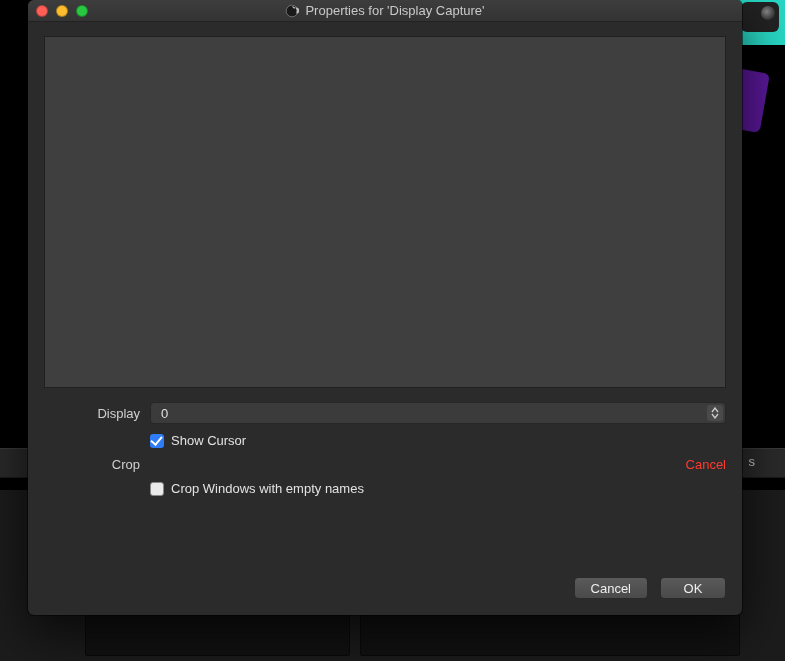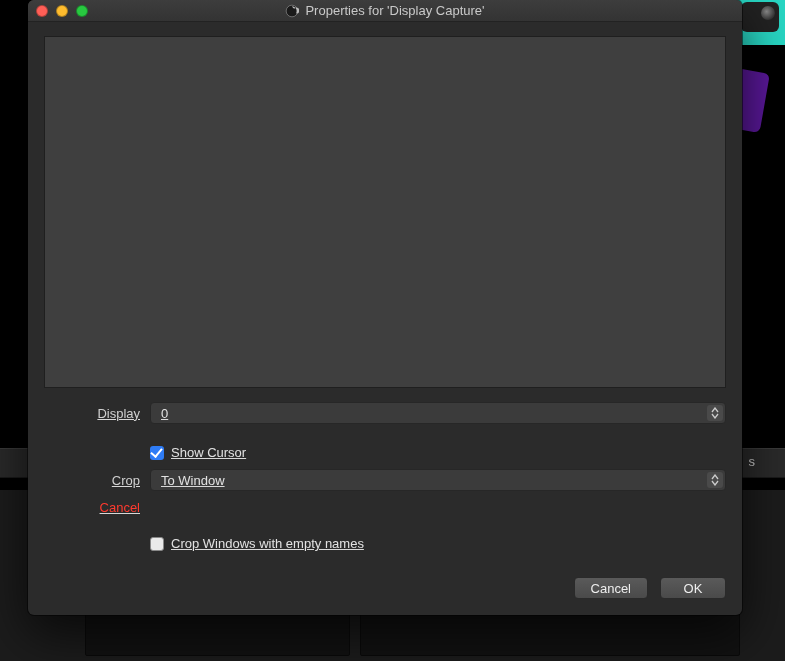--- a/index.html
+++ b/index.html
@@ -161,21 +161,20 @@
       height: 352px;
       border: 1px solid #1f1f1f;
     }
     .form {
       margin-top: 14px;
       display: grid;
       grid-template-columns: 96px 1fr;
       column-gap: 10px;
       row-gap: 9px;
       align-items: center;
-      text-decoration: underline;
     }
     .lbl {
       text-align: right;
       color: #d0d0d0;
       font-size: 13px;
     }
     .lbl.err { color: #ff3a2f; }
     .select {
       position: relative;
       background: #3b3b3b;
@@ -244,21 +243,21 @@
       background: linear-gradient(#5a5a5a, #4a4a4a);
       border: 1px solid #2a2a2a;
       border-radius: 4px;
       color: #eee;
       font-size: 13px;
       display: flex;
       align-items: center;
       justify-content: center;
       cursor: default;
     }
-    .spacer-col2 { grid-column: 2; margin-top: 12px; }
+    .spacer-col2 { grid-column: 2; }
   </style>
 </head>
 <body>
 
 <div class="bg-accent1"></div>
 <div class="bg-accent2"></div>
 <div class="bg-accent3"></div>
 <div class="bg-cam-icon"></div>
 <div class="bg-strip"></div>
 <div class="bg-letter">s</div>
@@ -304,31 +303,20 @@
         </span>
       </div>
 
       <div></div>
       <div class="check-row spacer-col2">
         <div class="chk on"></div>
         <span class="check-text">Show Cursor</span>
       </div>
 
       <div class="lbl">Crop</div>
-      <div class="select">
-        <span>To Window</span>
-        <span class="stepper">
-          <svg viewBox="0 0 8 6">
-              <path d="M1 5 L4 1 L7 5" fill="none" stroke="#ccc" stroke-width="1.3"></path>
-            </svg>
-          <svg viewBox="0 0 8 6">
-              <path d="M1 1 L4 5 L7 1" fill="none" stroke="#ccc" stroke-width="1.3"></path>
-            </svg>
-        </span>
-      </div>
 
       <div class="lbl err">Cancel</div>
 
       <div></div>
       <div class="check-row spacer-col2">
         <div class="chk off"></div>
         <span class="check-text">Crop Windows with empty names</span>
       </div>
 
     </div>

